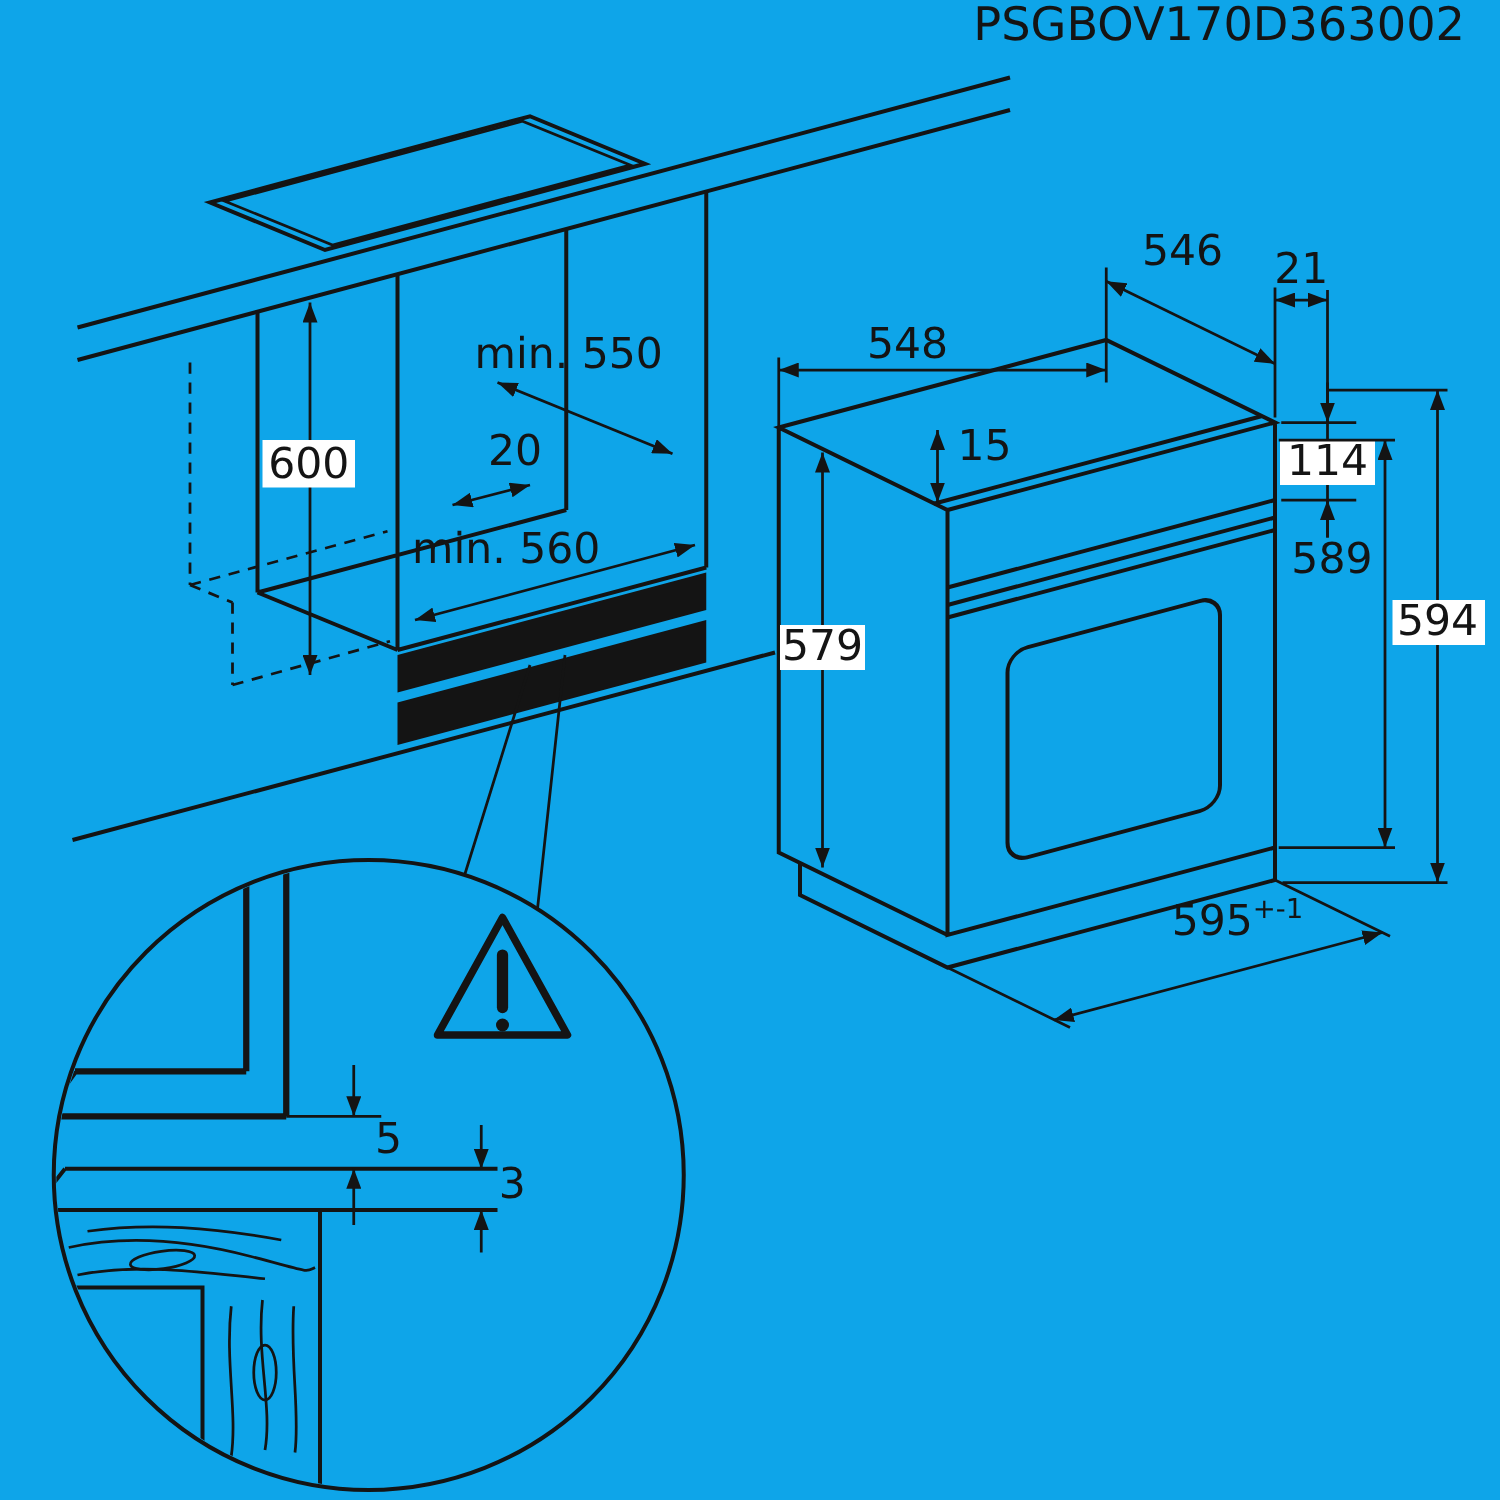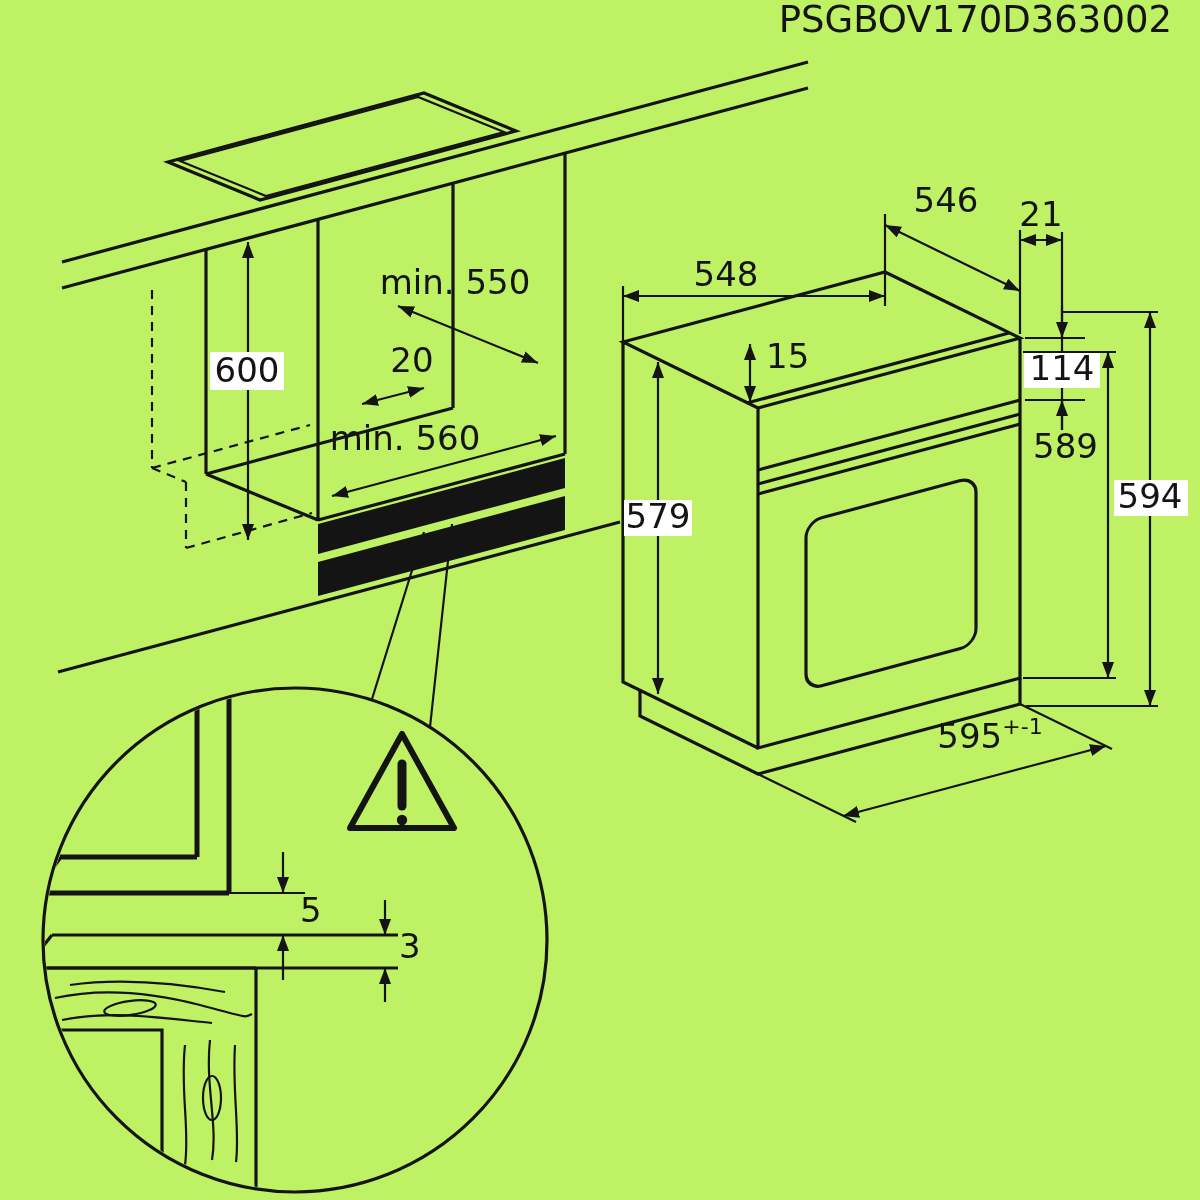--- a/index.html
+++ b/index.html
@@ -1,16 +1,16 @@
 <!DOCTYPE html>
 <html><head>
 <meta charset="utf-8">
 <style>
   html,body{margin:0;padding:0;background:#fff;}
-  .page{width:1200px;height:1200px;position:relative;background:#bef264;}
+  .page{width:1200px;height:1200px;position:relative;background:#0ea5e9;}
   svg{display:block;}
   .ln{stroke:#141414;stroke-width:3.2;fill:none;}
   .thin{stroke:#141414;stroke-width:2.2;fill:none;}
   .heavy{stroke:#141414;stroke-width:5;fill:none;}
   .dash{stroke:#141414;stroke-width:2.2;fill:none;stroke-dasharray:9 7;}
   .blk{fill:#141414;stroke:none;}
   .bg{fill:#ffffff;stroke:none;}
   text{font-family:"DejaVu Sans","Liberation Sans",sans-serif;font-size:34px;fill:#141414;}
   .pn{font-size:37px;}
   .sup{font-size:22px;}

